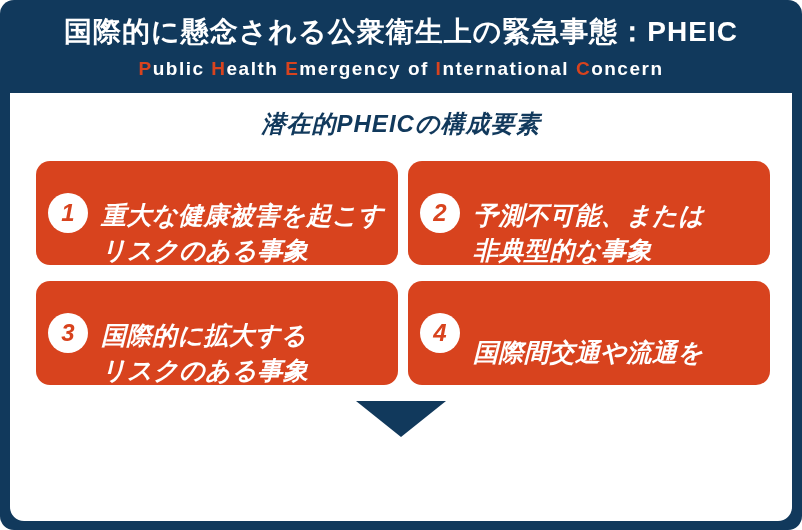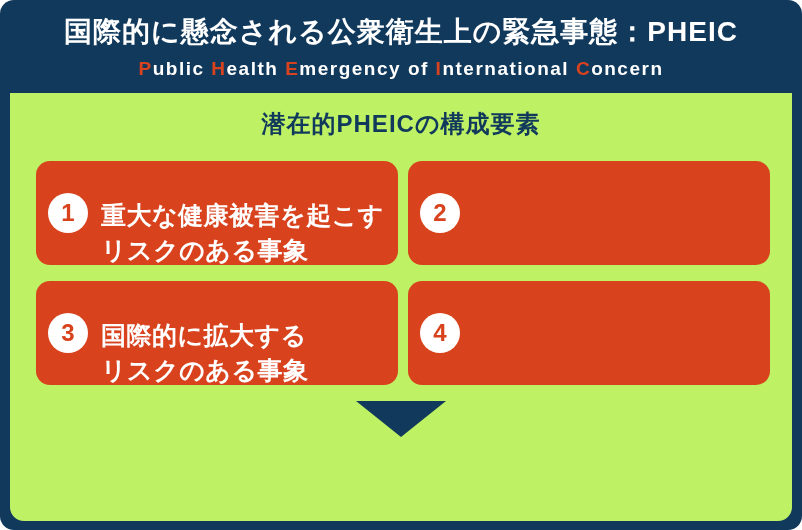--- a/index.html
+++ b/index.html
@@ -22,22 +22,23 @@
   }
   .header-subtitle {
     color:#ffffff; font-size:19px; font-weight:700; letter-spacing:1.5px;
     line-height:1.1; white-space:nowrap;
   }
   .red-letter { color:#D8431E; }
 
   
   .panel {
     position:absolute; left:10px; right:10px; top:93px; bottom:9px;
-    background:#bef264; border-radius:0 0 14px 14px;
+    background:#ffffff; border-radius:0 0 14px 14px;
     box-sizing:border-box;
+    font-style:italic;
   }
   .section-title {
     padding-top:16px; text-align:center;
     color:#11395C; font-size:24px; font-weight:800; letter-spacing:1px;
     line-height:1.25;
   }
 
   
   .grid {
     margin:22px 22px 0 26px;
@@ -94,33 +95,38 @@
       <div class="card">
         <div class="badge">1</div>
         <div class="card-text">
           <div>重大な健康被害を起こす</div>
           <div>リスクのある事象</div>
         </div>
       </div>
 
       <div class="card">
         <div class="badge">2</div>
+        <div class="card-text">
+          <div>予測不可能、または</div>
+          <div>非典型的な事象</div>
+        </div>
       </div>
 
       <div class="card">
         <div class="badge">3</div>
         <div class="card-text">
           <div>国際的に拡大する</div>
           <div>リスクのある事象</div>
         </div>
       </div>
 
       <div class="card">
         <div class="badge">4</div>
         <div class="card-text">
+          <div>国際間交通や流通を</div>
         </div>
       </div>
 
     </div>
 
     <div class="arrow-down"></div>
 
 
   </div>
 </div>

